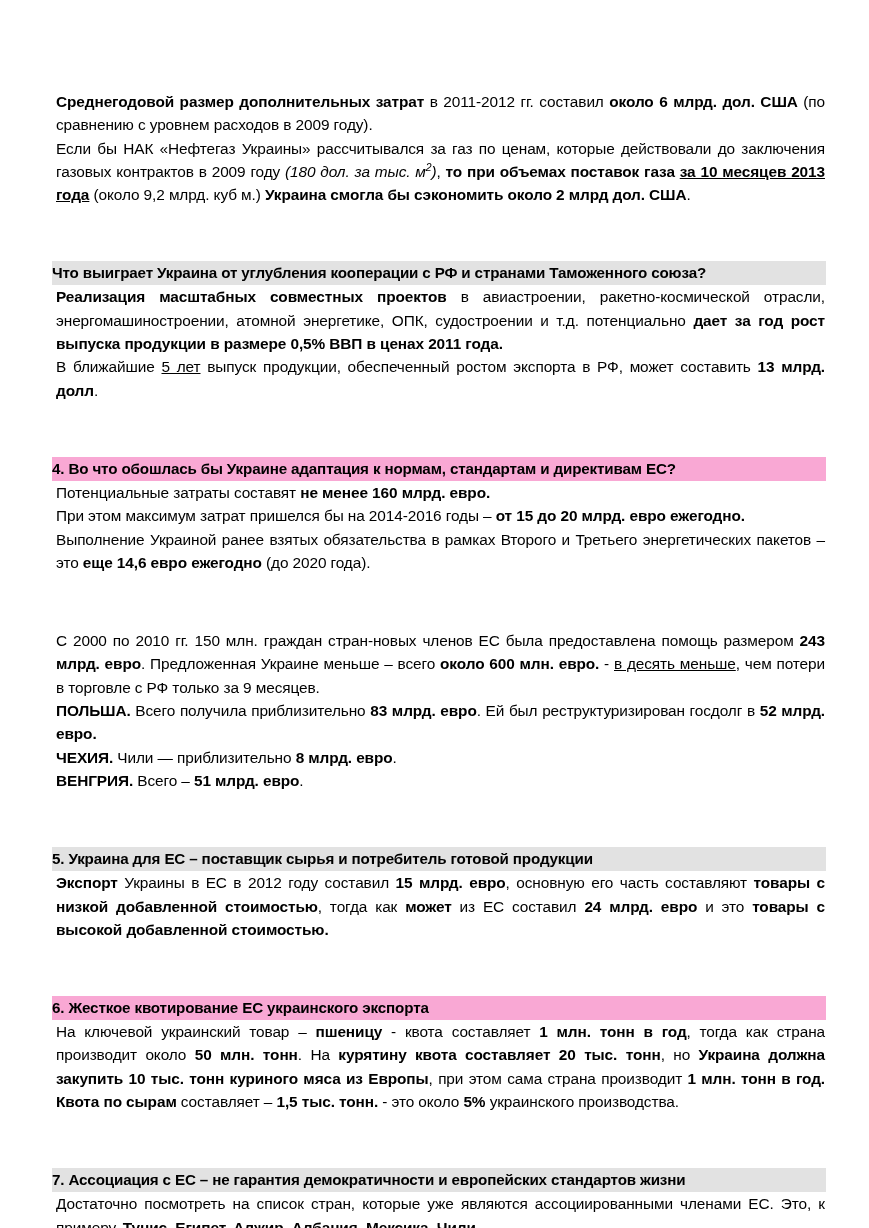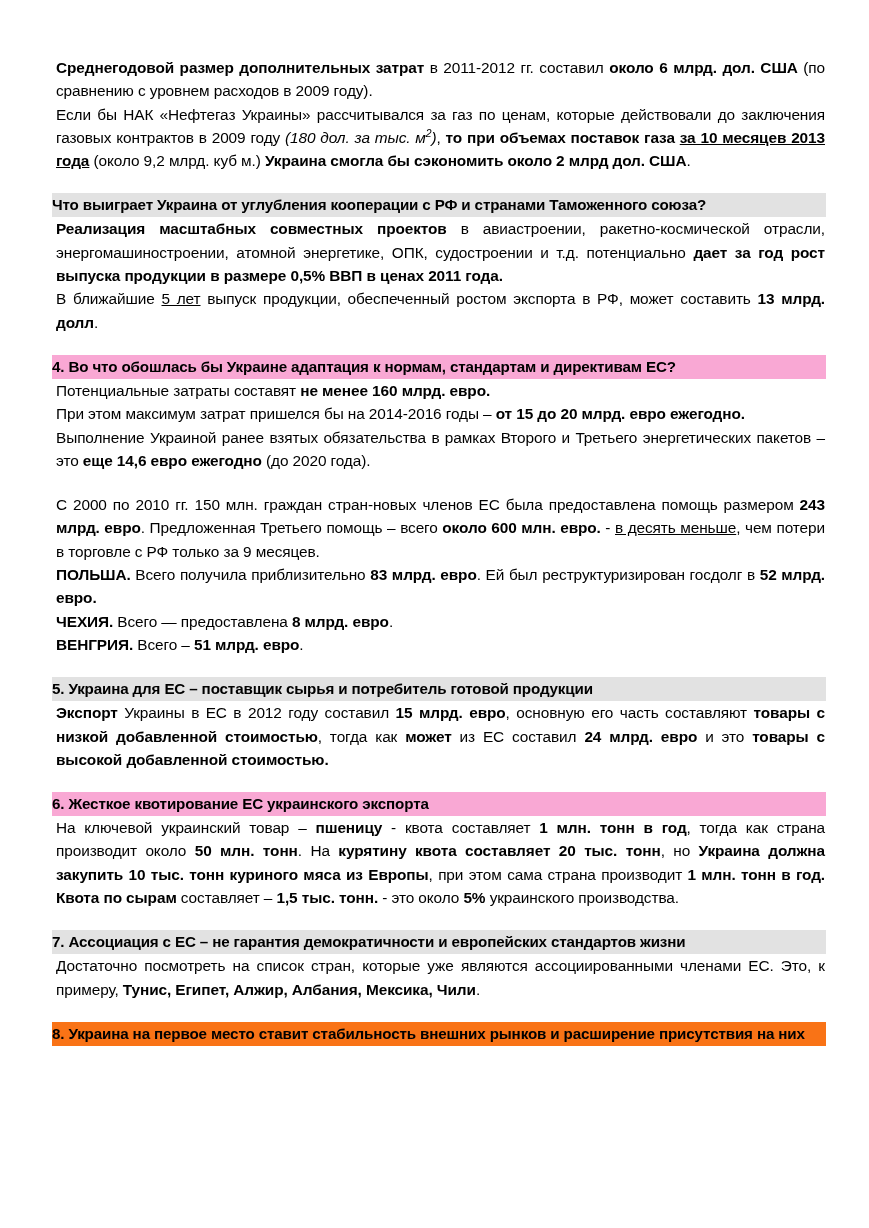--- a/index.html
+++ b/index.html
@@ -22,20 +22,21 @@
     overflow: hidden;
   }
   #doc {
     position: absolute;
     left: 52px;
     top: 56px;
     width: 774px;
   }
   .section {
     margin-bottom: 0;
+    margin-top: 34px;
   }
   .band {
     background: #e2e2e2;
     padding: 3px 5px 4px 0;
     font-weight: bold;
     font-size: 15.2px;
     line-height: 17px;
     letter-spacing: -0.15px;
     box-sizing: border-box;
     width: 774px;
@@ -76,23 +77,23 @@
       </div>
       <div class="gap-lg"></div>
       <div class="section">
         <div class="band" style="background: #f9a8d4;">4. Во что обошлась бы Украине адаптация к нормам, стандартам и директивам ЕС?</div>
         <div class="para"><span>Потенциальные затраты составят </span><b>не менее 160 млрд. евро.</b></div>
         <div class="para"><span>При этом максимум затрат пришелся бы на 2014-2016 годы – </span><b>от 15 до 20 млрд. евро ежегодно.</b></div>
         <div class="para"><span>Выполнение Украиной ранее взятых обязательства в рамках Второго и Третьего энергетических пакетов – это </span><b>еще 14,6 евро ежегодно</b><span> (до 2020 года).</span></div>
       </div>
       <div class="gap-lg"></div>
       <div class="section">
-        <div class="para"><span>С 2000 по 2010 гг. 150 млн. граждан стран-новых членов ЕС была предоставлена помощь размером </span><b>243 млрд. евро</b><span>. Предложенная Третьего помощь – всего </span><b>около 600 млн. евро.</b><span> - </span><u>в десять меньше</u><span>, чем потери в торговле с РФ только за 9 месяцев.</span></div>
+        <div class="para"><span>С 2000 по 2010 гг. 150 млн. граждан стран-новых членов ЕС была предоставлена помощь размером </span><b>243 млрд. евро</b><span>. Предложенная Украине меньше – всего </span><b>около 600 млн. евро.</b><span> - </span><u>в десять меньше</u><span>, чем потери в торговле с РФ только за 9 месяцев.</span></div>
         <div class="para"><b>ПОЛЬША.</b><span> Всего получила приблизительно </span><b>83 млрд. евро</b><span>. Ей был реструктуризирован госдолг в </span><b>52 млрд. евро.</b></div>
-        <div class="para"><b>ЧЕХИЯ.</b><span> Всего — предоставлена </span><b>8 млрд. евро</b><span>.</span></div>
+        <div class="para"><b>ЧЕХИЯ.</b><span> Чили — приблизительно </span><b>8 млрд. евро</b><span>.</span></div>
         <div class="para"><b>ВЕНГРИЯ.</b><span> Всего – </span><b>51 млрд. евро</b><span>.</span></div>
       </div>
       <div class="gap-lg"></div>
       <div class="section">
         <div class="band" style="background: rgb(226, 226, 226);">5. Украина для ЕС – поставщик сырья и потребитель готовой продукции</div>
         <div class="para"><b>Экспорт</b><span> Украины в ЕС в 2012 году составил </span><b>15 млрд. евро</b><span>, основную его часть составляют </span><b>товары с низкой добавленной стоимостью</b><span>, тогда как </span><b>может</b><span> из ЕС составил </span><b>24 млрд. евро</b><span> и это </span><b>товары с высокой добавленной стоимостью.</b></div>
       </div>
       <div class="gap-lg"></div>
       <div class="section">
         <div class="band" style="background: #f9a8d4;">6. Жесткое квотирование ЕС украинского экспорта</div>

